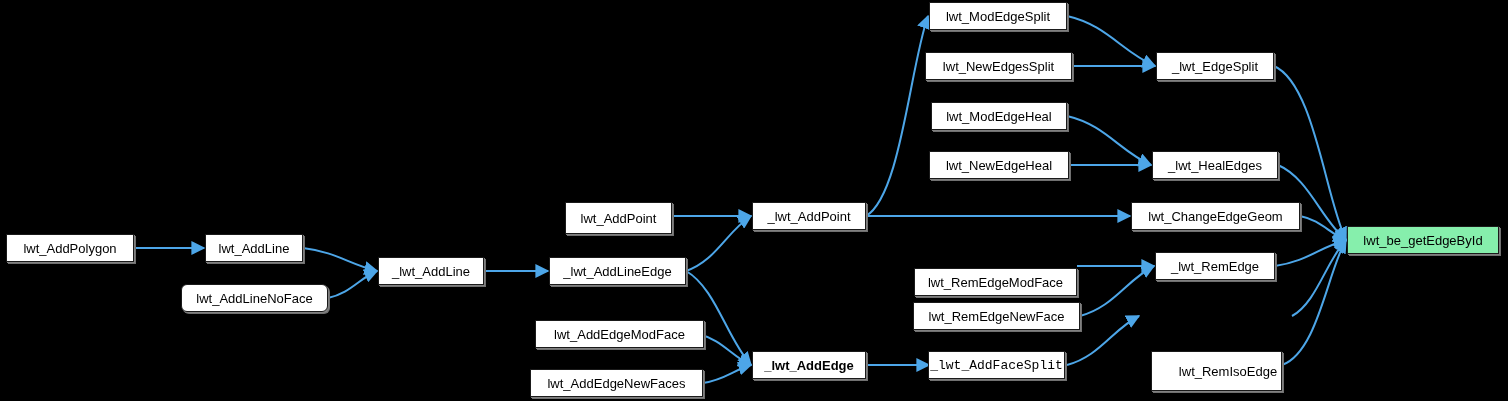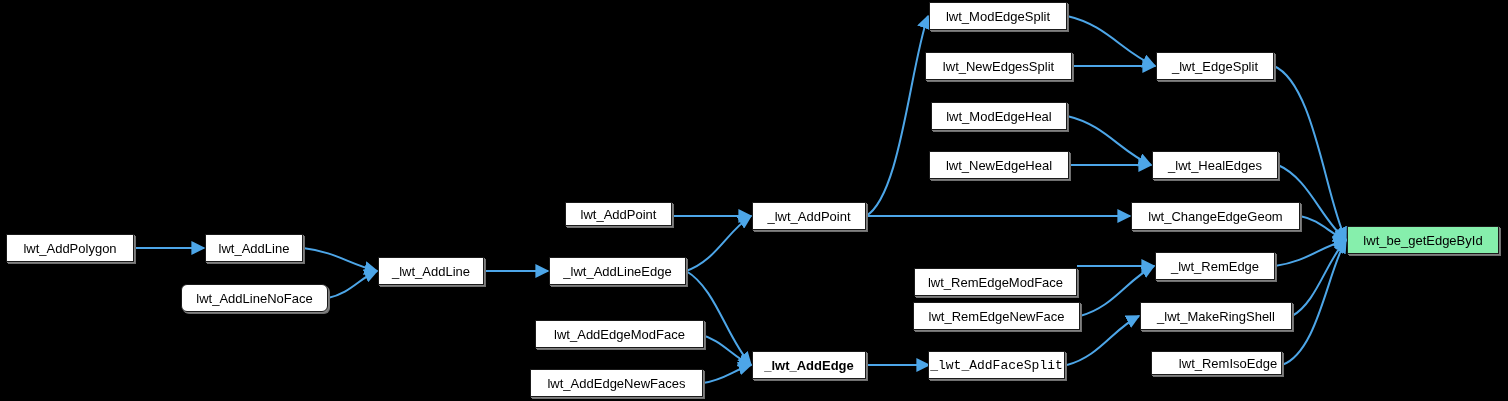--- a/index.html
+++ b/index.html
@@ -61,33 +61,32 @@
       <path d="M1278,165 C1309.05,178.5 1320.78,219 1346,240" fill="none" stroke="#4da6e8" stroke-width="2" marker-end="url(#ah)"></path>
       <path d="M1300,216 C1321.15,220.32 1329.14,233.28 1346,240" fill="none" stroke="#4da6e8" stroke-width="2" marker-end="url(#ah)"></path>
       <path d="M1275,266 C1307.4,261.32 1319.64,247.28 1346,240" fill="none" stroke="#4da6e8" stroke-width="2" marker-end="url(#ah)"></path>
       <path d="M1292,316 C1316.75,302.32 1326.1,261.28 1346,240" fill="none" stroke="#4da6e8" stroke-width="2" marker-end="url(#ah)"></path>
       <path d="M1282,365 C1317.75,352.5 1327.5,271.25 1346,240" fill="none" stroke="#4da6e8" stroke-width="2" marker-end="url(#ah)"></path>
     </svg>
 <div class="node" style="left: 6px; top: 234px; width: 128px; height: 28px;">lwt_AddPolygon</div>
     <div class="node" style="left: 205px; top: 234px; width: 98px; height: 28px;">lwt_AddLine</div>
     <div class="node" style="left: 181px; top: 284px; width: 147px; height: 28px; border-radius: 6px;">lwt_AddLineNoFace</div>
     <div class="node" style="left: 378px; top: 257px; width: 106px; height: 28px;">_lwt_AddLine</div>
-    <div class="node" style="left: 565px; top: 202px; width: 107px; height: 24px;">lwt_AddPoint</div>
+    <div class="node" style="left: 565px; top: 202px; width: 107px; height: 32px;">lwt_AddPoint</div>
     <div class="node" style="left: 549px; top: 257px; width: 137px; height: 28px;">_lwt_AddLineEdge</div>
     <div class="node" style="left: 535px; top: 320px; width: 169px; height: 28px;">lwt_AddEdgeModFace</div>
     <div class="node" style="left: 530px; top: 369px; width: 173px; height: 28px;">lwt_AddEdgeNewFaces</div>
     <div class="node" style="left: 752px; top: 202px; width: 114px; height: 28px;">_lwt_AddPoint</div>
     <div class="node" style="left: 752px; top: 351px; width: 114px; height: 28px; font-weight: bold;">_lwt_AddEdge</div>
     <div class="node" style="left: 929px; top: 2px; width: 138px; height: 28px;">lwt_ModEdgeSplit</div>
     <div class="node" style="left: 925px; top: 52px; width: 147px; height: 28px;">lwt_NewEdgesSplit</div>
     <div class="node" style="left: 931px; top: 102px; width: 136px; height: 28px;">lwt_ModEdgeHeal</div>
     <div class="node" style="left: 929px; top: 151px; width: 140px; height: 28px;">lwt_NewEdgeHeal</div>
     <div class="node" style="left: 914px; top: 268px; width: 163px; height: 28px;">lwt_RemEdgeModFace</div>
     <div class="node" style="left: 913px; top: 302px; width: 167px; height: 28px;">lwt_RemEdgeNewFace</div>
     <div class="node" style="left: 928px; top: 351px; width: 137px; height: 28px; font-family: Liberation Mono, monospace;">_lwt_AddFaceSplit</div>
     <div class="node" style="left: 1156px; top: 52px; width: 118px; height: 28px;">_lwt_EdgeSplit</div>
     <div class="node" style="left: 1152px; top: 151px; width: 126px; height: 28px;">_lwt_HealEdges</div>
     <div class="node" style="left: 1131px; top: 202px; width: 169px; height: 28px;">lwt_ChangeEdgeGeom</div>
     <div class="node" style="left: 1155px; top: 252px; width: 120px; height: 28px;">_lwt_RemEdge</div>
-    <div class="node" style="left: 1140px; top: 302px; width: 152px; height: 28px;">_lwt_MakeRingShell</div>
-    <div class="node" style="left: 1151px; top: 351px; width: 131px; height: 24px; padding-left: 23px;">lwt_RemIsoEdge</div>
+    <div class="node" style="left: 1151px; top: 351px; width: 131px; height: 40px; padding-left: 23px;">lwt_RemIsoEdge</div>
     <div class="node highlight" style="left: 1347px; top: 226px; width: 152px; height: 28px;">lwt_be_getEdgeById</div>
   </div>
 
 </body></html>

